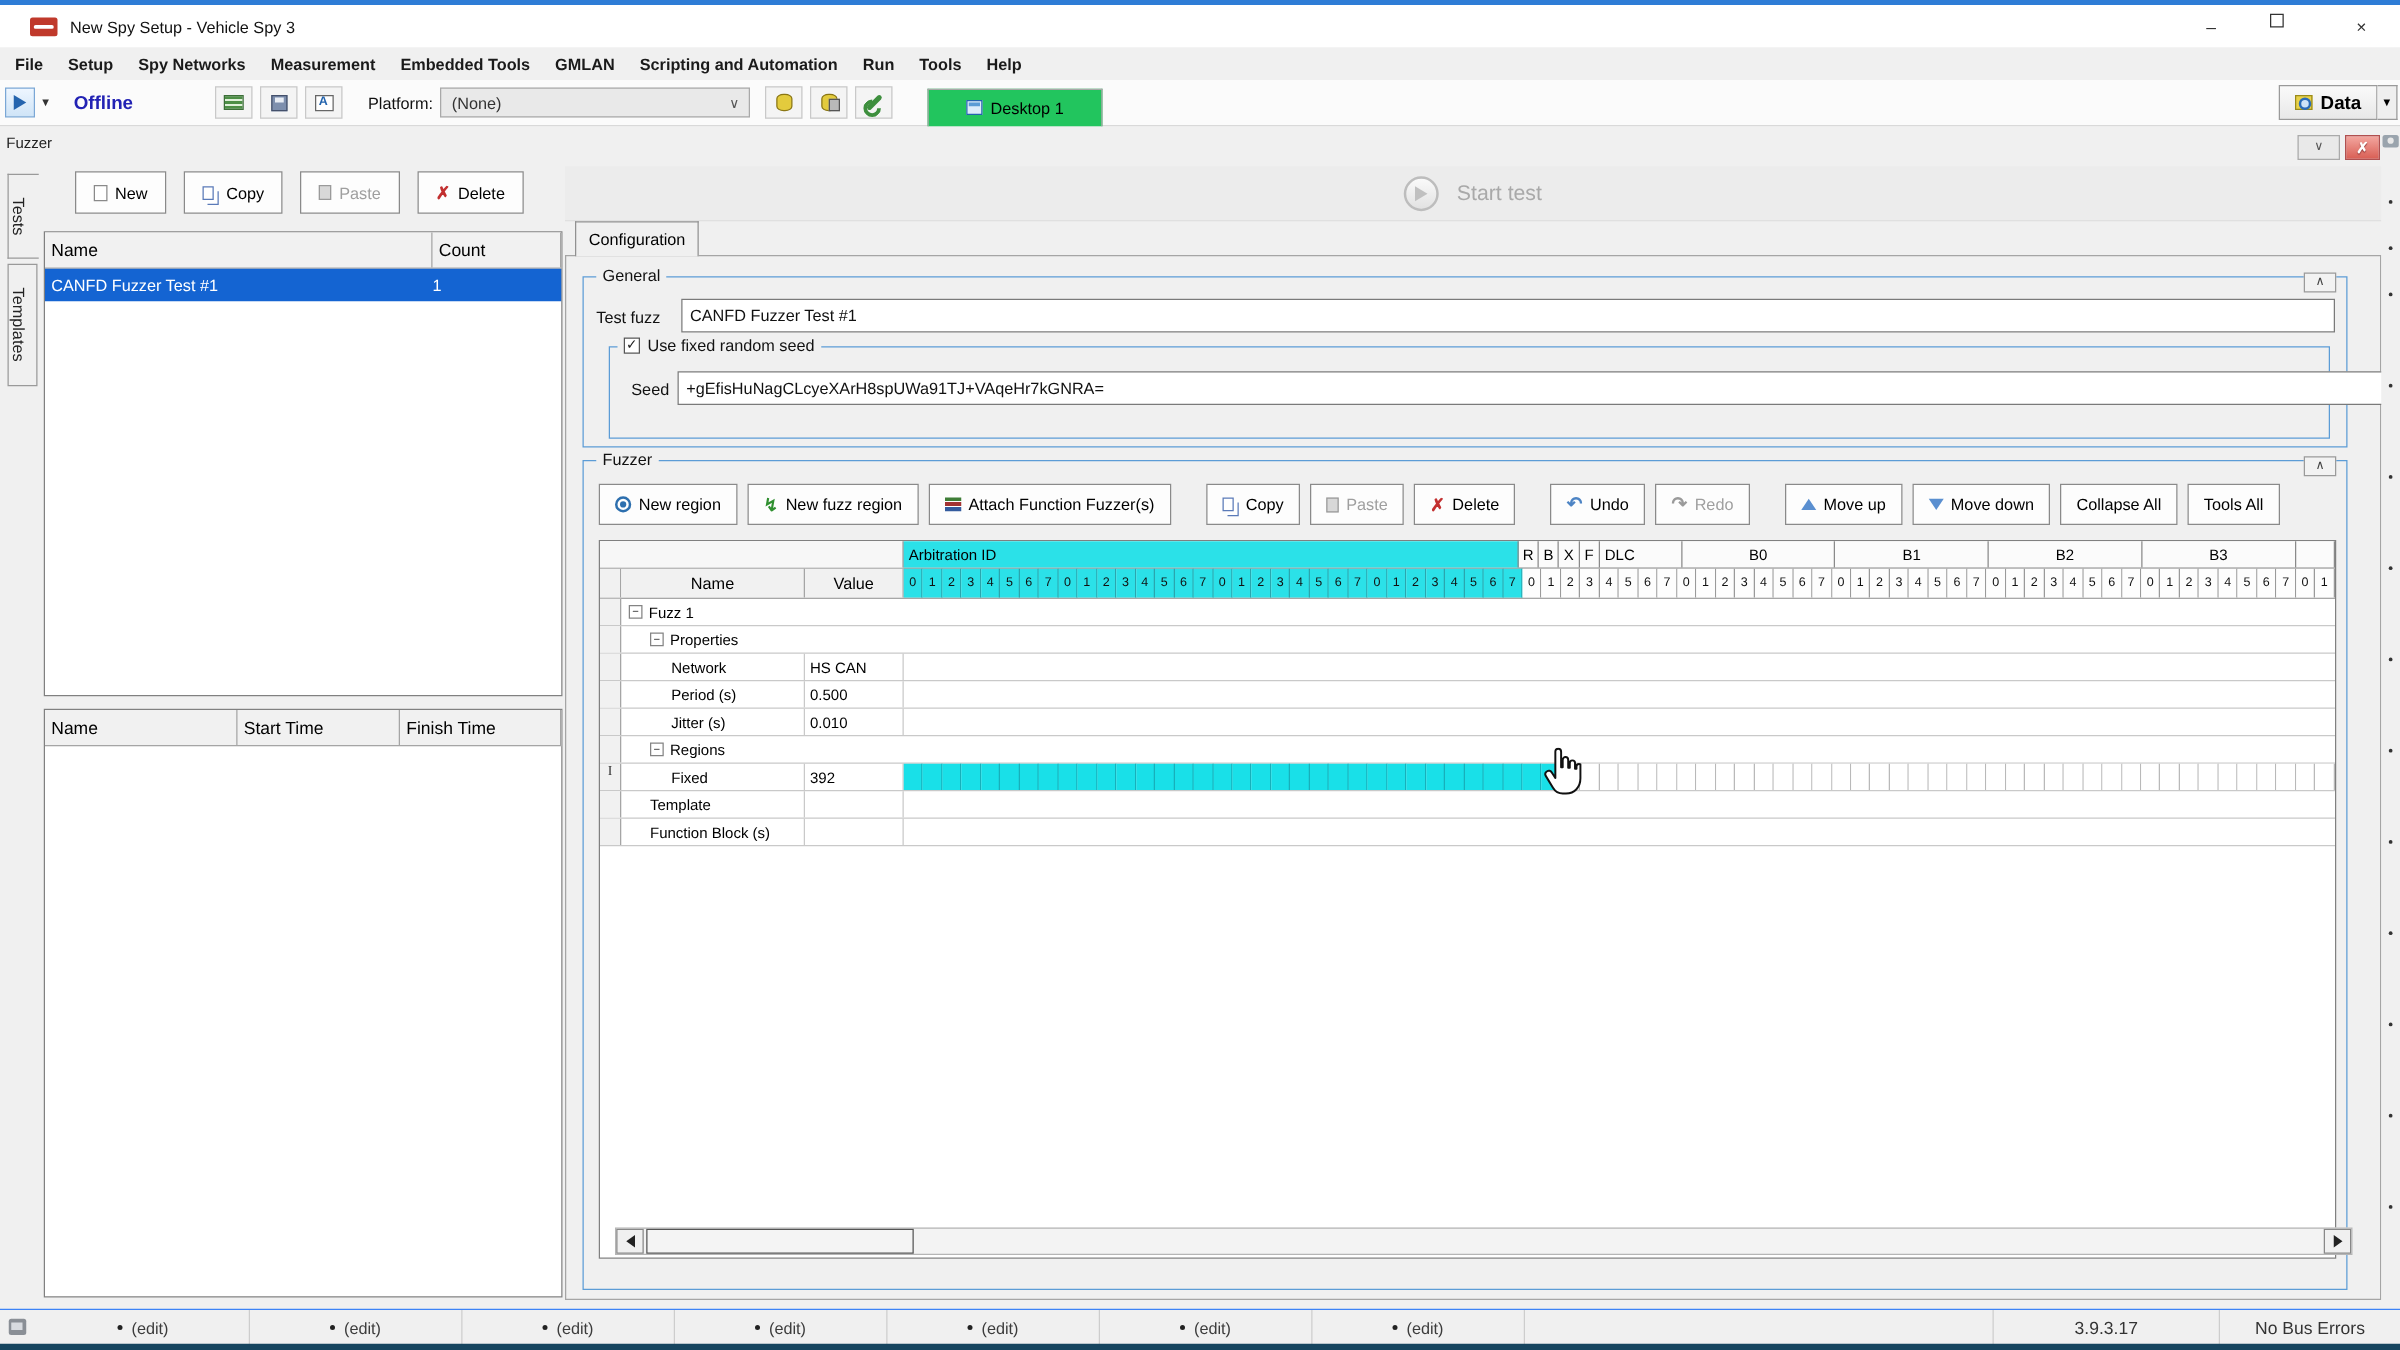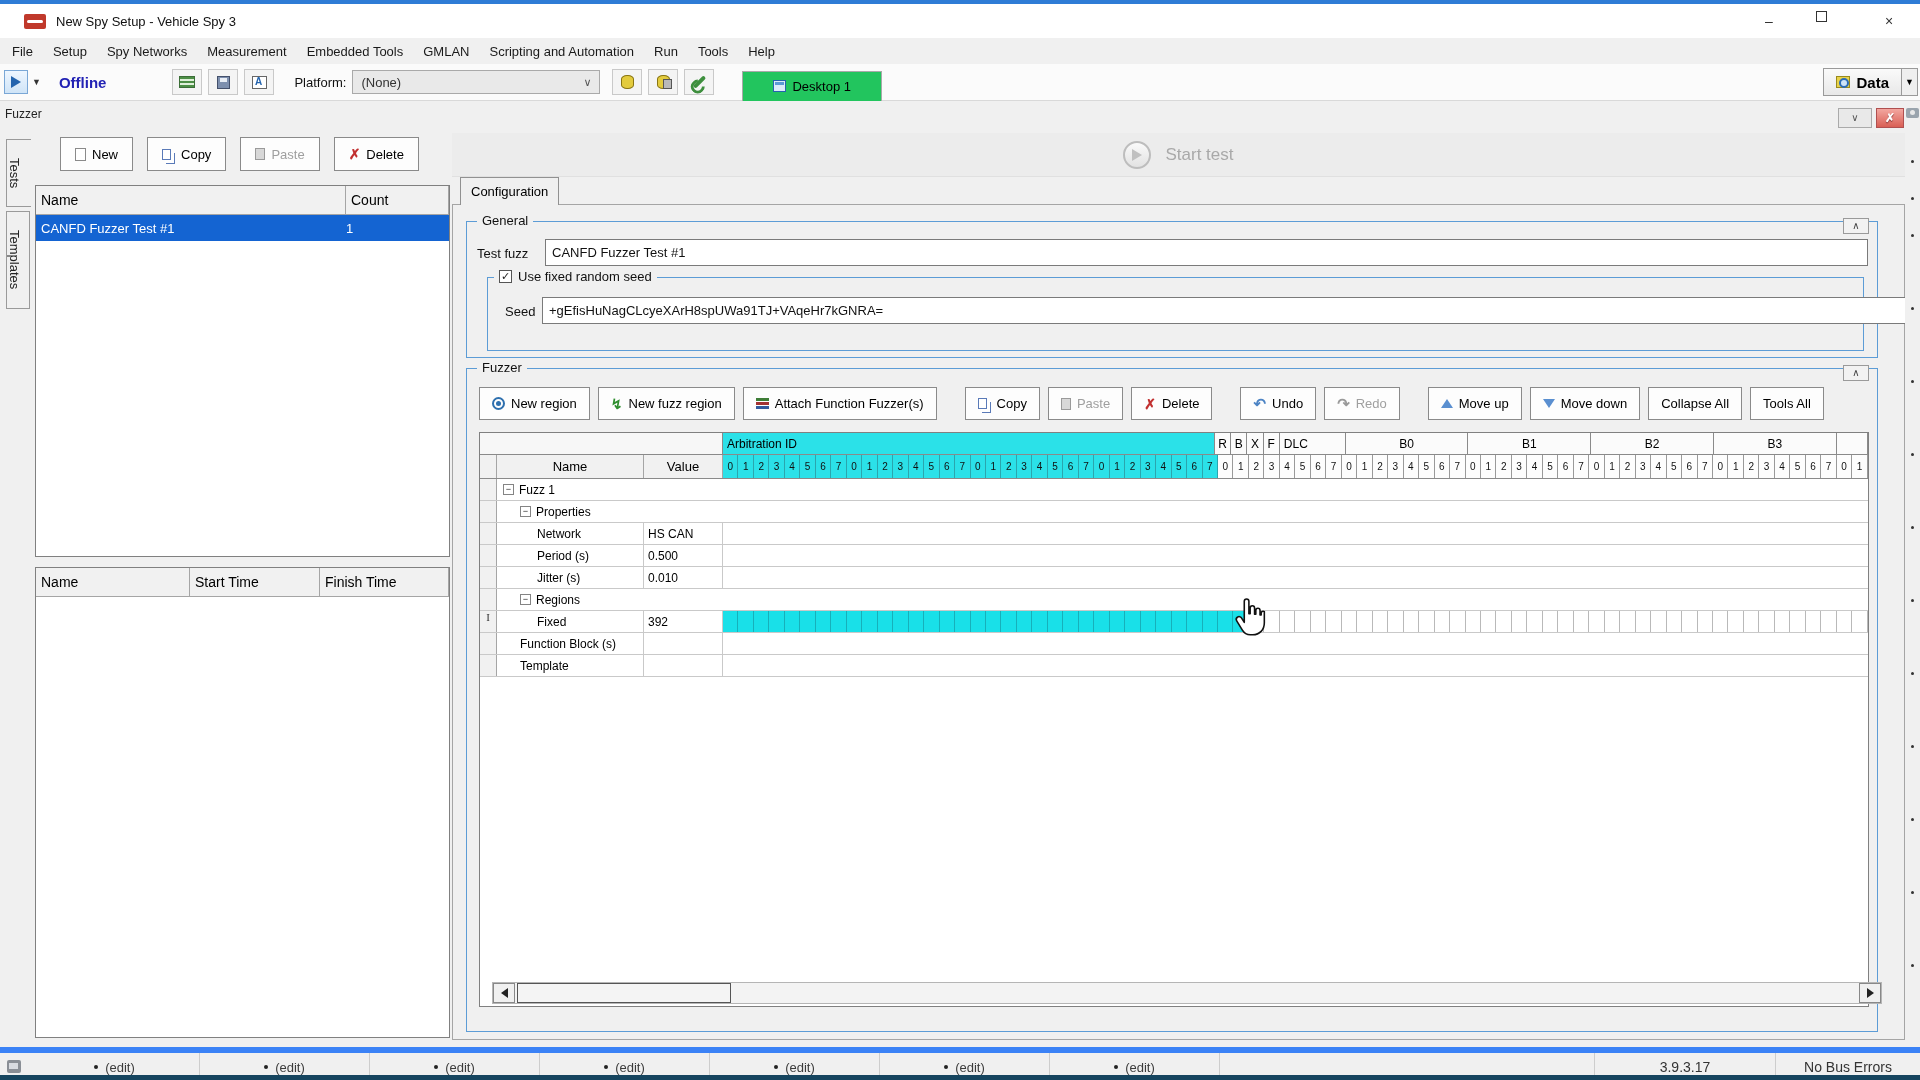--- a/index.html
+++ b/index.html
@@ -11,21 +11,21 @@
   .top-line { left:0; top:0; width:1920px; height:4px; background:#2e7cd6; }
   .title-bar { left:0; top:4px; width:1920px; height:34px; background:#ffffff; display:flex; align-items:center; }
   .app-icon { width:22px; height:15px; background:#c0392b; border-radius:2px; margin:0 10px 0 24px; position:relative; }
   .app-icon::after { content:""; position:absolute; left:3px; top:6px; width:16px; height:3px; background:#fff; border-radius:2px; }
   .title-text { font-size:13px; color:#111; }
   .win-controls { margin-left:auto; display:flex; align-items:center; gap:34px; padding-right:18px; }
   .win-btn { width:26px; height:20px; text-align:center; font-size:14px; color:#333; line-height:20px; }
   .win-max { width:11px; height:11px; border:1px solid #333; }
 
   .menu-bar { left:0; top:38px; width:1920px; height:26px; background:#f0f0f0; display:flex; align-items:center; padding-left:2px; }
-  .menu-item { padding:4px 10px; font-size:13px; color:#1a1a1a; }
+  .menu-item { padding:4px 10px; font-size:13px; color:#1a1a1a;font-weight:bold; }
 
   .toolbar { left:0; top:64px; width:1920px; height:37px; background:#fbfbfb; border-bottom:1px solid #d9d9d9; display:flex; align-items:center; }
   .run-split { display:flex; align-items:center; margin-left:4px; }
   .run-btn { width:24px; height:24px; border:1px solid #7aa7d6; background:linear-gradient(#eef6ff,#cfe4f7); display:flex; align-items:center; justify-content:center; }
   .play-tri { width:0; height:0; border-top:6px solid transparent; border-bottom:6px solid transparent; border-left:10px solid #2464ae; }
   .run-drop { font-size:9px; color:#333; padding:0 4px; }
   .offline-label { font-weight:bold; font-size:15px; color:#2222b4; margin-left:14px; }
   .tb-icon-btn { width:30px; height:26px; border:1px solid #c9c9c9; background:#f4f4f4; margin-left:6px; display:flex; align-items:center; justify-content:center; }
   .platform-label { margin-left:20px; font-size:13px; color:#111; }
   .platform-select { margin-left:6px; width:248px; height:24px; background:#e9e9e9; border:1px solid #a9a9a9; display:flex; align-items:center; justify-content:space-between; padding:0 8px; color:#333; }
@@ -140,21 +140,21 @@
   .hs-right-tri { width:0; height:0; border-top:5px solid transparent; border-bottom:5px solid transparent; border-left:7px solid #222; }
   .hs-thumb { width:214px; background:#f4f4f4; border:1px solid #555; margin-left:2px; }
   .hs-track { flex:1; }
   .hs-btn.right { margin-left:auto; }
 
   
   .right-strip { left:1905px; top:103px; width:15px; height:942px; background:#f0f0f0; }
   .strip-dot { position:absolute; left:6px; width:3px; height:3px; background:#333; border-radius:50%; }
 
   
-  .status-bar { left:0; top:1047px; width:1920px; height:28px; background:#f0f0f0; border-top:6px solid #3b82f6; }
+  .status-bar { left:0; top:1047px; width:1920px; height:28px; background:#f0f0f0; border-top:1px solid #3b82f6; }
   .status-cells { position:absolute; left:30px; top:0; height:28px; display:flex; }
   .status-cell { width:170px; border-right:1px solid #cdcdcd; display:flex; align-items:center; justify-content:center; gap:7px; color:#3c3c3c; font-size:13px; }
   .status-cell .dot { width:4px; height:4px; background:#222; border-radius:50%; }
   .status-right { position:absolute; right:0; top:0; height:28px; display:flex; }
   .version-cell { width:182px; border-left:1px solid #cdcdcd; border-right:1px solid #cdcdcd; display:flex; align-items:center; justify-content:center; font-size:14px; color:#333; }
   .bus-cell { width:144px; display:flex; align-items:center; justify-content:center; font-size:14px; color:#333; }
   .bottom-strip { left:0; top:1075px; width:1920px; height:5px; background:#16455f; }
 
   .cursor { left:1232px; top:598px; z-index:50; pointer-events:none; }
 </style>
@@ -600,29 +600,29 @@
             <div class="region-cell"></div>
             <div class="region-cell"></div>
             <div class="region-cell"></div>
             <div class="region-cell"></div>
             <div class="region-cell"></div>
           </div>
         </div>
         <div class="grid-row">
           <div class="gutter-cell"></div>
           <div class="name-area leaf" style="padding-left: 23px;">
+            <div>Template</div>
+          </div>
+          <div class="value-cell"></div>
+          <div class="bits-area"></div>
+        </div>
+        <div class="grid-row">
+          <div class="gutter-cell"></div>
+          <div class="name-area leaf" style="padding-left: 23px;">
             <div>Function Block (s)</div>
-          </div>
-          <div class="value-cell"></div>
-          <div class="bits-area"></div>
-        </div>
-        <div class="grid-row">
-          <div class="gutter-cell"></div>
-          <div class="name-area leaf" style="padding-left: 23px;">
-            <div>Template</div>
           </div>
           <div class="value-cell"></div>
           <div class="bits-area"></div>
         </div>
       </div>
     <div class="hscroll">
       <div class="hs-btn">
           <div class="hs-left-tri"></div>
         </div>
       <div class="hs-thumb"></div>

